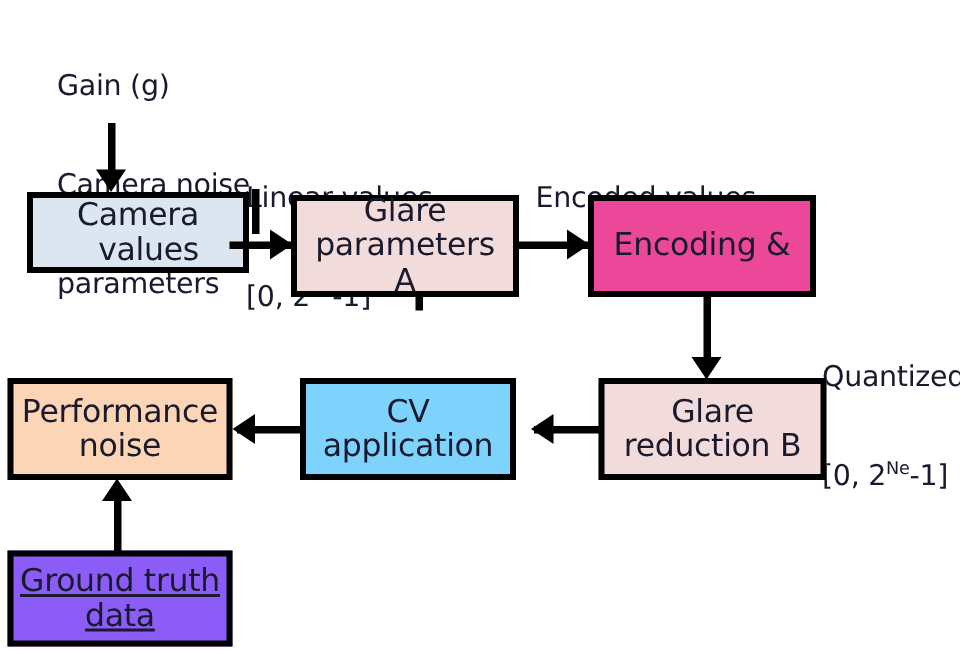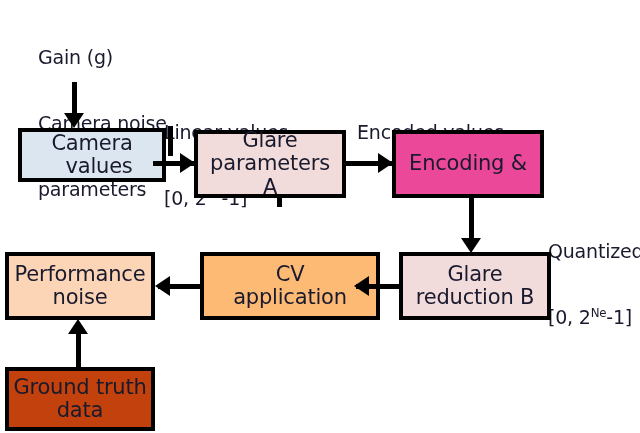--- a/index.html
+++ b/index.html
@@ -142,41 +142,41 @@
   <div class="line-v" style="left:469px; top:198px; height:46px;"></div>
   <div class="arrow arrow-down" style="left:461px; top:238px;"></div>
 
   <div class="box" style="left:399px; top:252px; width:152px; height:68px; background:#f2dcdb;">
     <div>
       <span>Glare</span>
       <span>reduction B</span>
     </div>
   </div>
 
-  <div class="box" style="left:200px; top:252px; width:180px; height:68px; background:#fdba74;">
+  <div class="box" style="left:200px; top:252px; width:144px; height:68px; background:#7dd3fc;">
     <div>
       <span>CV</span>
       <span>application</span>
     </div>
   </div>
 
   <div class="box" style="left:5px; top:252px; width:150px; height:68px; background:#fbd5b5;">
     <div>
       <span>Performance</span>
       <span>noise</span>
     </div>
   </div>
 
   <div class="line-h" style="left:356px; top:284px; width:44px;"></div>
   <div class="arrow arrow-left" style="left:354px; top:276px;"></div>
 
   <div class="line-h" style="left:158px; top:284px; width:44px;"></div>
   <div class="arrow arrow-left" style="left:155px; top:276px;"></div>
 
-  <div class="box" style="left:5px; top:367px; width:150px; height:64px; background:#c2410c;">
+  <div class="box" style="left:5px; top:367px; width:150px; height:64px; background:#8b5cf6;text-decoration:underline;">
     <div>
       <span>Ground truth</span>
       <span>data</span>
     </div>
   </div>
 
   <div class="line-v" style="left:76px; top:326px; height:42px;"></div>
   <div class="arrow arrow-up" style="left:68px; top:319px;"></div>
 
 </div>

